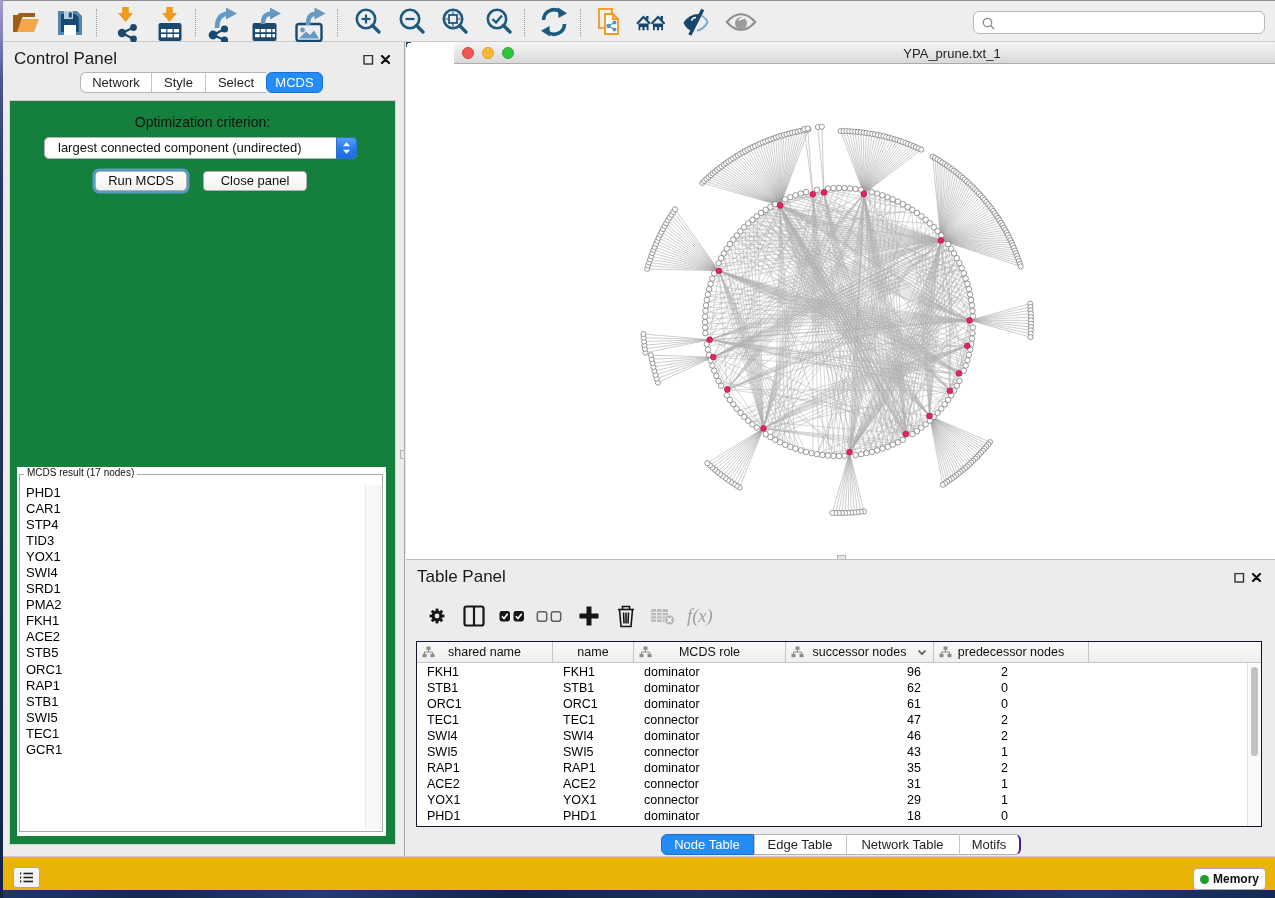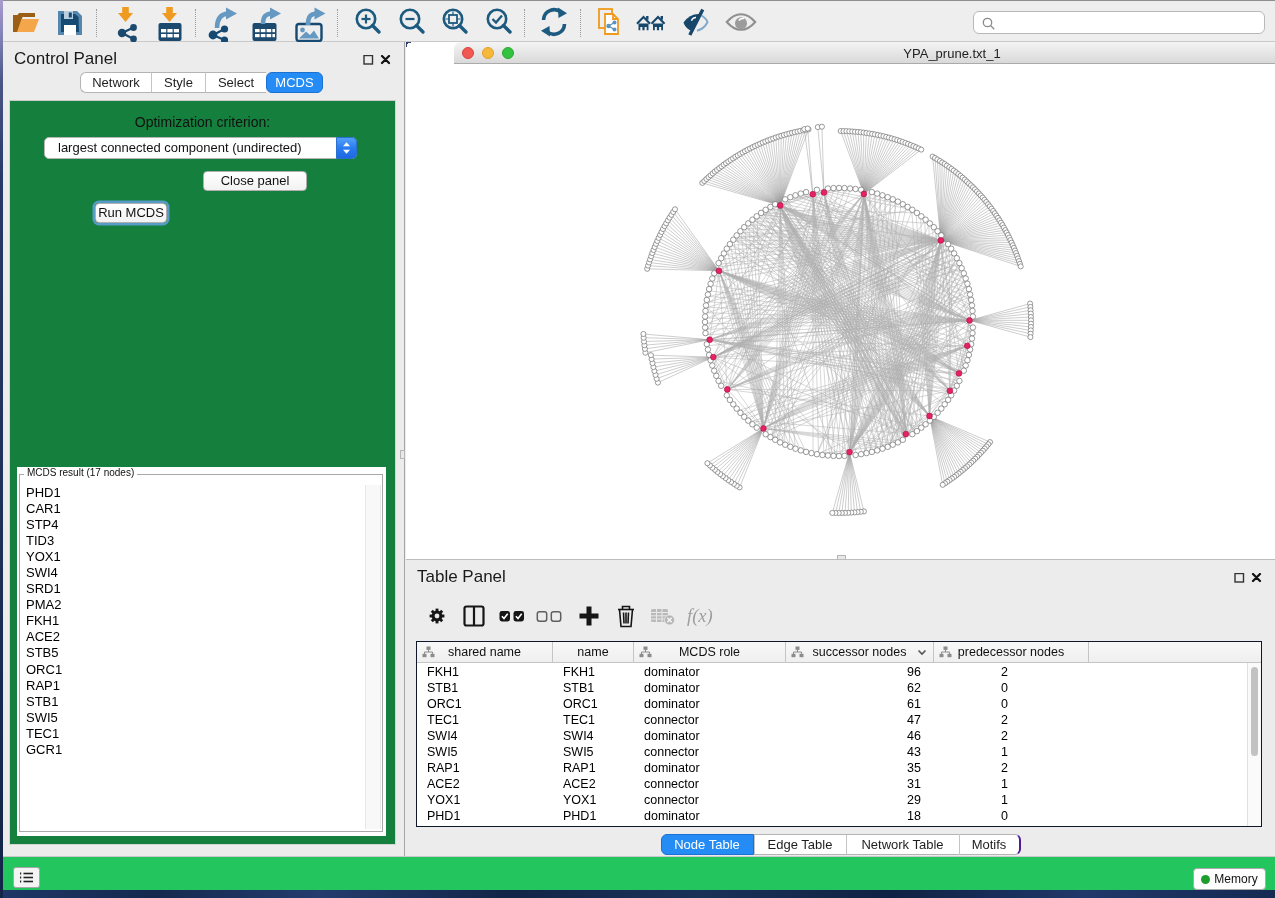--- a/index.html
+++ b/index.html
@@ -50,21 +50,21 @@
 .th span { display:block; text-align:center; line-height:20px; }
 .treeicon { position:absolute; left:5px; top:4px; }
 .trow { position:absolute; left:0; right:14px; height:16px; font-size:12.5px; color:#000; }
 .tc { position:absolute; top:1px; }
 .vsb { position:absolute; right:0; top:21px; bottom:0; width:14px; background:#fafafa; border-left:1px solid #e0e0e0; }
 .vsb .thumb { position:absolute; left:3px; right:3px; top:4px; height:89px; background:#c2c2c2; border-radius:5px; }
 .ttabs { position:absolute; left:0; right:0; top:274px; height:23px; display:flex; justify-content:center; align-items:flex-start; }
 .ttab { display:block; height:21px; text-align:center; background:#fff; border-top:1px solid #b4b4b4; border-bottom:1px solid #b4b4b4; font-size:13px; color:#1e1e1e; vertical-align:top; line-height:20px; }
 .ttab.sel { background:#258bf5; color:#fff; border:1px solid #1a71d2; border-radius:6px 0 0 6px; }
 
-.status { position:absolute; left:0; right:0; bottom:0; height:34px; background:#22c55e; border-top:1px solid #c9c9c9; }
+.status { position:absolute; left:0; right:0; bottom:0; height:34px; background:#eab308; border-top:1px solid #c9c9c9;font-weight:bold; }
 .menubtn { position:absolute; left:10px; top:10px; width:27px; height:21px; background:#f4f4f4; border:1px solid #a8a8a8; border-radius:3px; }
 .membtn { position:absolute; right:9px; top:11px; width:73px; height:22px; background:#fdfdfd; border:1px solid #ababab; border-radius:4px; font-size:12px; color:#111; line-height:20px; text-align:center; }
 .membtn .dot { display:inline-block; width:9px; height:9px; border-radius:50%; background:#1f9d2c; margin-right:4px; vertical-align:-1px; }
 </style>
 </head>
 <body>
 <div class="app">
 
   <div class="toolbar">
     <div class="tbi" style="left:8px"><svg width="32" height="32" viewBox="0 0 32 32">
@@ -240,21 +240,21 @@
       <div class="tab sel" style="width:57px">MCDS</div>
     </div>
     <div class="cbody">
       <div class="optlabel">Optimization criterion:</div>
       <div class="combo">largest connected component (undirected)
         <div class="step"><svg width="19" height="20" viewBox="0 0 19 20">
               <path d="M6 8.2 L9.5 4.2 L13 8.2 Z" fill="#fff"></path>
               <path d="M6 11.8 L9.5 15.8 L13 11.8 Z" fill="#fff"></path>
             </svg></div>
       </div>
-      <div class="btn focusring" style="left:85px; top:70px; width:72px;margin-top:32px;">Run MCDS</div>
+      <div class="btn focusring" style="left:85px; top:70px; width:92px;">Run MCDS</div>
       <div class="btn" style="left:193px; top:70px; width:104px;">Close panel</div>
       <div class="whitebox">
         <div class="group">
           <div class="grouplabel">MCDS result (17 nodes)</div>
           <div class="listbox">
             <div class="sb"></div>
             <div class="li">PHD1</div>
 <div class="li">CAR1</div>
 <div class="li">STP4</div>
 <div class="li">TID3</div>

